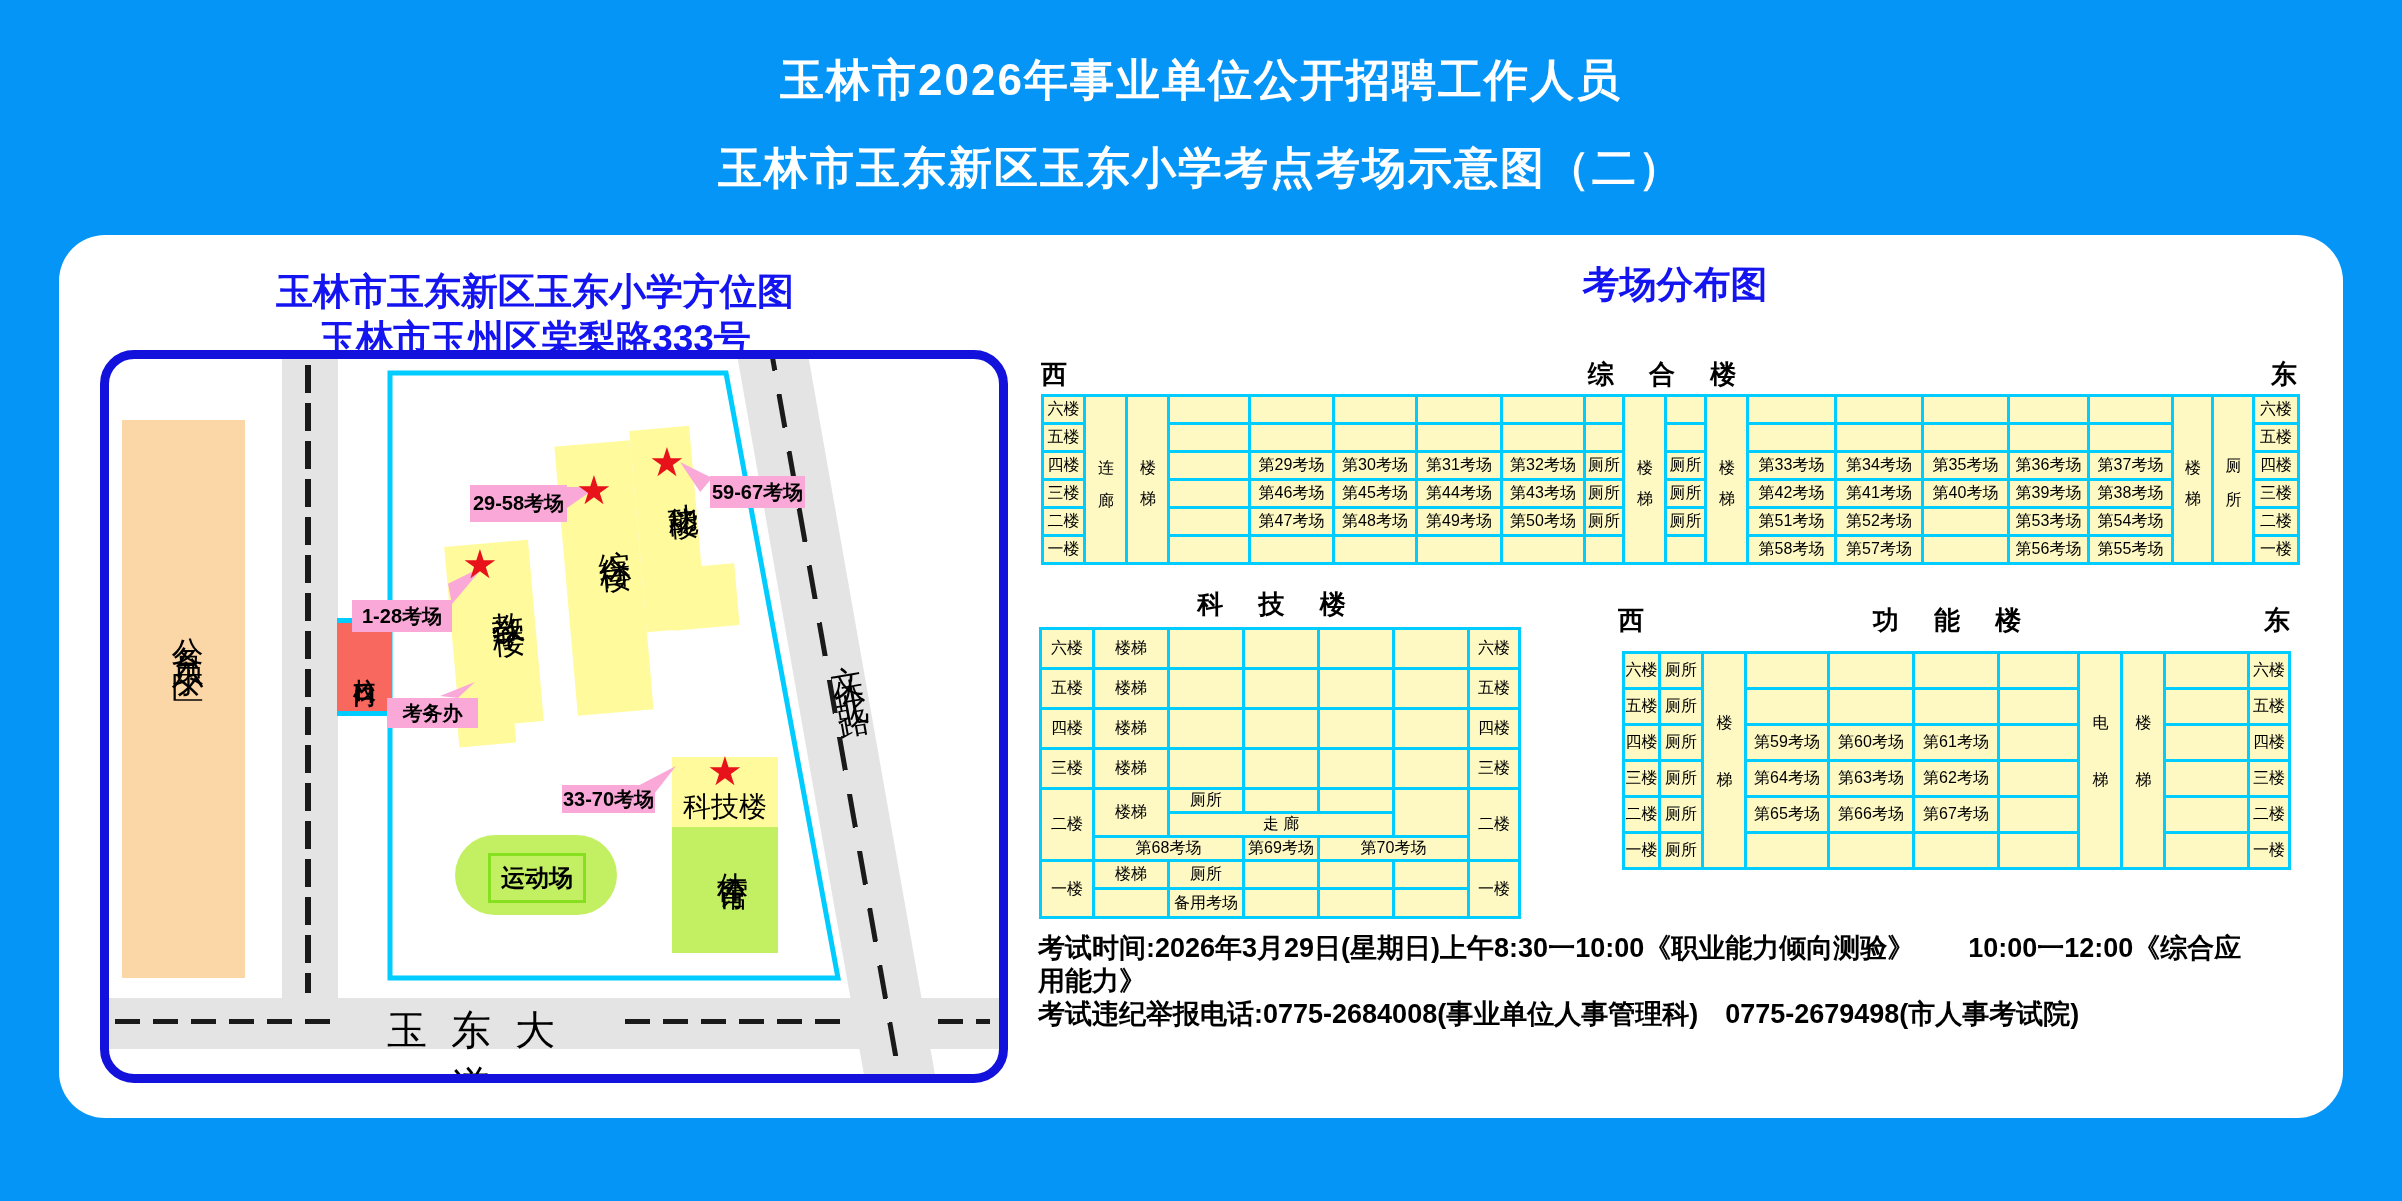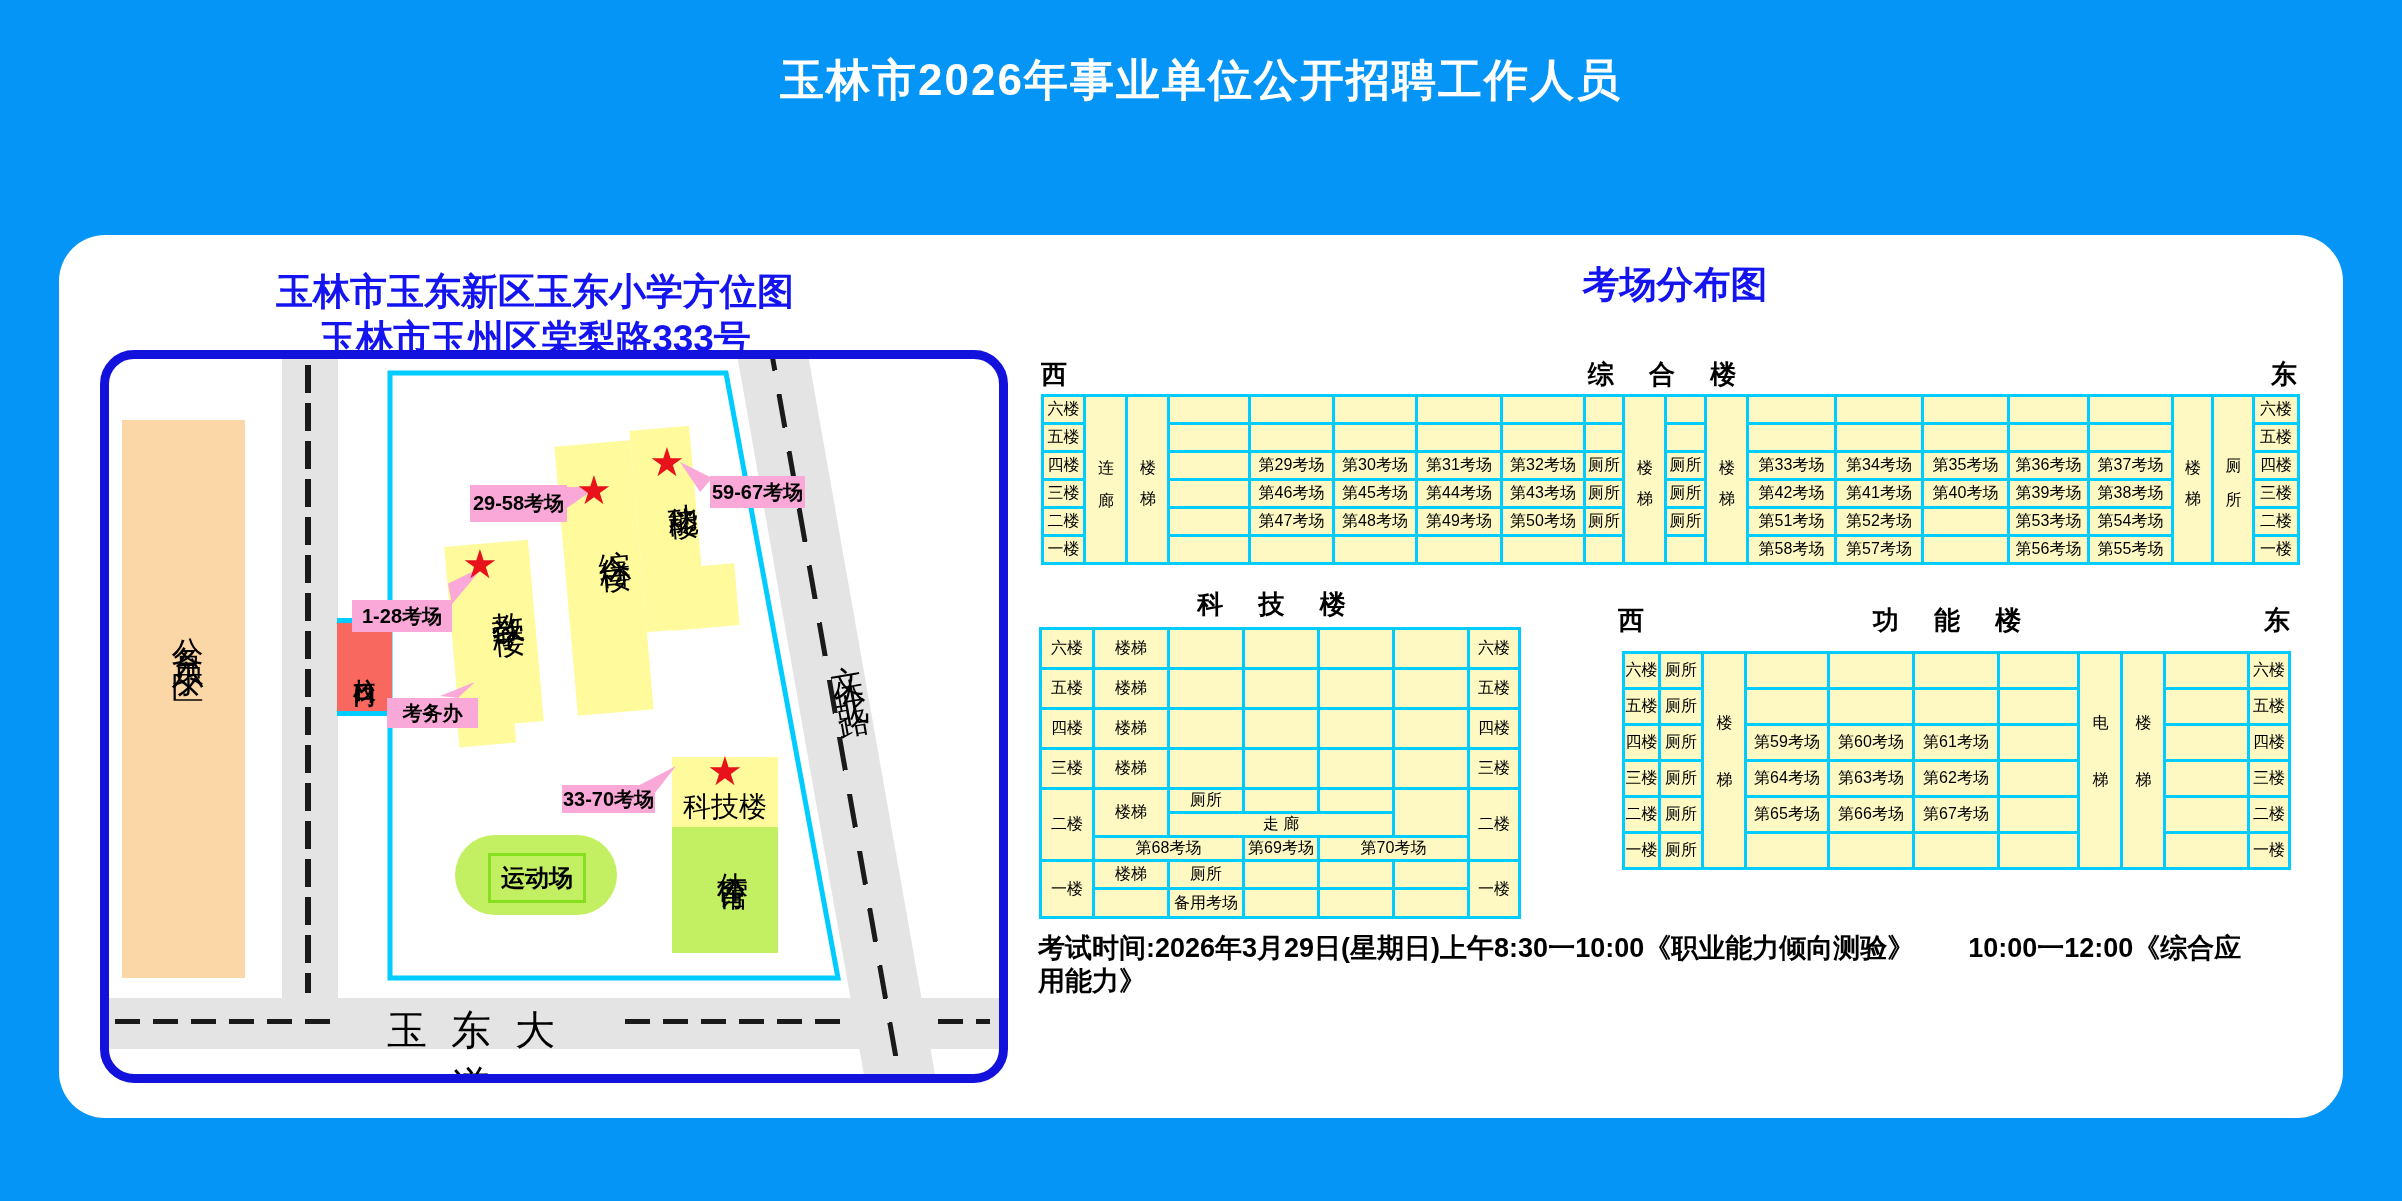--- a/index.html
+++ b/index.html
@@ -34,20 +34,21 @@
   td.vt span{writing-mode:vertical-rl;text-orientation:upright;letter-spacing:32px;display:inline-block;}
   .t-gn td.vt span{letter-spacing:58px;}
   .spaced{letter-spacing:14px;}
   .footer{left:1038px;top:932px;width:1210px;color:#000;font-weight:bold;font-size:27px;line-height:33px;z-index:5;}
 </style>
 </head>
 <body>
 
 <div class="abs poster-title">
   <div>玉林市2026年事业单位公开招聘工作人员</div>
+  <div>玉林市玉东新区玉东小学考点考场示意图（二）</div>
 </div>
 
 <div class="abs panel"></div>
 
 <div class="abs map-title">
   <div>玉林市玉东新区玉东小学方位图</div>
   <div>玉林市玉州区棠梨路333号</div>
 </div>
 
 <div class="abs map">
@@ -416,13 +417,14 @@
     <td></td>
     <td></td>
     <td></td>
     <td>一楼</td>
   </tr>
 </tbody>
   </table>
 
 <div class="abs footer">
   <div>考试时间:2026年3月29日(星期日)上午8:30一10:00《职业能力倾向测验》　　10:00一12:00《综合应用能力》</div>
+  <div>考试违纪举报电话:0775-2684008(事业单位人事管理科)　0775-2679498(市人事考试院)</div>
 </div>
 
 </body></html>

